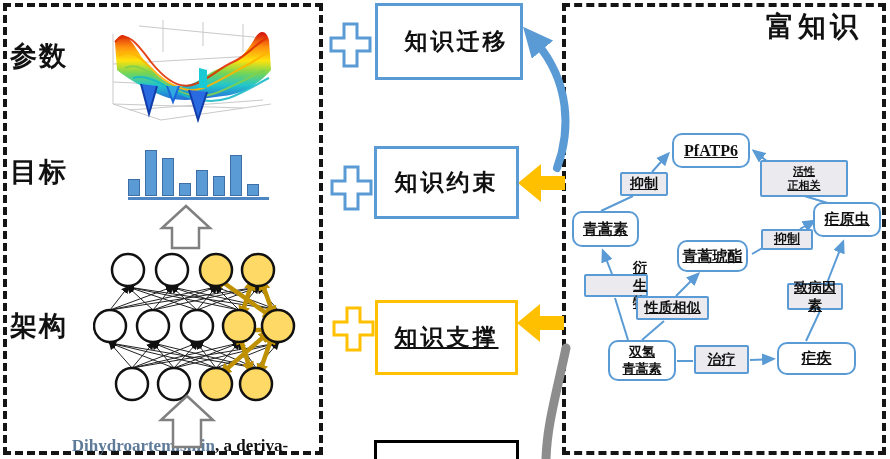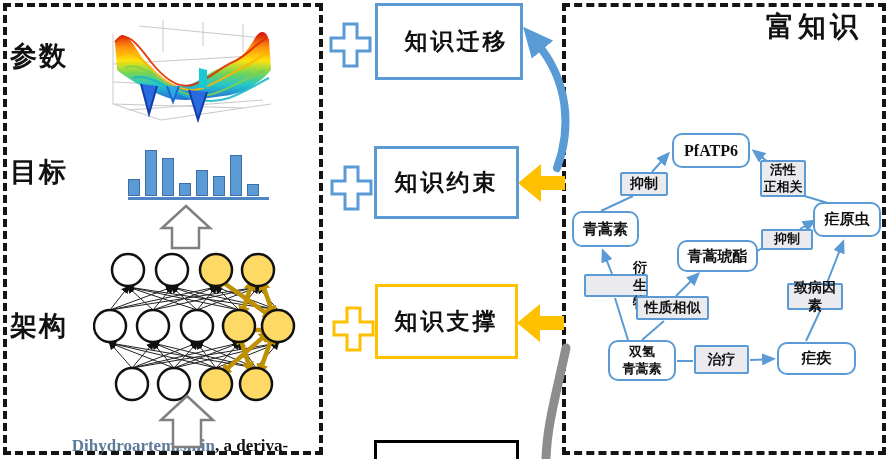--- a/index.html
+++ b/index.html
@@ -11,39 +11,39 @@
   #left-panel{left:3px;top:3px;width:320px;height:452px;}
   #right-panel{left:562px;top:3px;width:324px;height:452px;}
   .side-label{position:absolute;font-size:27px;font-weight:600;letter-spacing:2px;z-index:4;}
   #panel-title{position:absolute;left:766px;top:8px;font-size:28px;font-weight:600;letter-spacing:4px;z-index:4;}
   
   .kbox{position:absolute;background:#fff;border:3px solid #5B9BD5;box-sizing:border-box;
         display:flex;align-items:center;justify-content:center;font-size:23px;font-weight:600;
         letter-spacing:3px;z-index:6;}
   #box-transfer{left:375px;top:3px;width:148px;height:77px;padding-left:15px;}
   #box-constraint{left:374px;top:146px;width:145px;height:73px;}
-  #box-support{left:375px;top:284px;width:143px;height:75px;border-color:#FFC000;}
+  #box-support{left:375px;top:300px;width:143px;height:75px;border-color:#FFC000;text-decoration:underline;}
   #box-bottom{left:374px;top:440px;width:145px;height:40px;border:3px solid #000;background:#fff;position:absolute;box-sizing:border-box;z-index:6;}
   
   #bar-chart{position:absolute;left:128px;top:150px;width:142px;height:46px;display:flex;
              align-items:flex-end;gap:5px;z-index:4;}
   #bar-chart .bar{width:12px;background:#5B9BD5;border:1.5px solid #3d6ea5;box-sizing:border-box;}
   #bar-underline{position:absolute;left:128px;top:197px;width:141px;height:3px;background:#4e86c4;z-index:4;}
   
   .kg-ent,.kg-rel{position:absolute;box-sizing:border-box;display:flex;align-items:center;justify-content:center;
-        text-align:center;z-index:7;font-weight:700;color:#111;line-height:1.25;white-space:pre-line;}
+        text-align:center;z-index:7;font-weight:700;color:#111;line-height:1.25;white-space:pre-line;text-decoration:underline;}
   .kg-ent{background:#fff;border:2px solid #5B9BD5;border-radius:10px;font-size:15px;}
   .kg-rel{background:#ebebef;border:2px solid #5B9BD5;border-radius:2px;font-size:14px;}
   #kg-pfatp6{left:672px;top:133px;width:78px;height:35px;font-family:"Liberation Serif",serif;font-size:16px;}
-  #kg-activity{left:760px;top:160px;width:46px;height:37px;font-size:13px;}
+  #kg-activity{left:760px;top:160px;width:88px;height:37px;font-size:11px;}
   #kg-inhibit1{left:620px;top:172px;width:48px;height:24px;}
   #kg-qinghaosu{left:572px;top:211px;width:67px;height:36px;}
   #kg-plasmodium{left:813px;top:202px;width:68px;height:35px;}
   #kg-inhibit2{left:761px;top:229px;width:52px;height:21px;font-size:13px;}
-  #kg-artesunate{left:677px;top:240px;width:81px;height:32px;}
+  #kg-artesunate{left:677px;top:240px;width:71px;height:32px;}
   #kg-derivative{left:584px;top:274px;width:64px;height:23px;padding-left:48px;}
   #kg-similar{left:636px;top:296px;width:73px;height:24px;}
   #kg-pathogenic{left:787px;top:283px;width:56px;height:27px;}
   #kg-dha{left:608px;top:340px;width:68px;height:41px;font-size:13px;}
   #kg-treat{left:694px;top:345px;width:55px;height:29px;}
   #kg-malaria{left:777px;top:342px;width:79px;height:33px;}
   #caption{position:absolute;left:40px;top:436px;width:280px;text-align:center;z-index:4;
            font-family:"Liberation Serif","DejaVu Serif",serif;font-weight:700;font-size:17px;}
   #caption .hl{color:#5e7b99;}
   svg.abs{position:absolute;pointer-events:none;}

